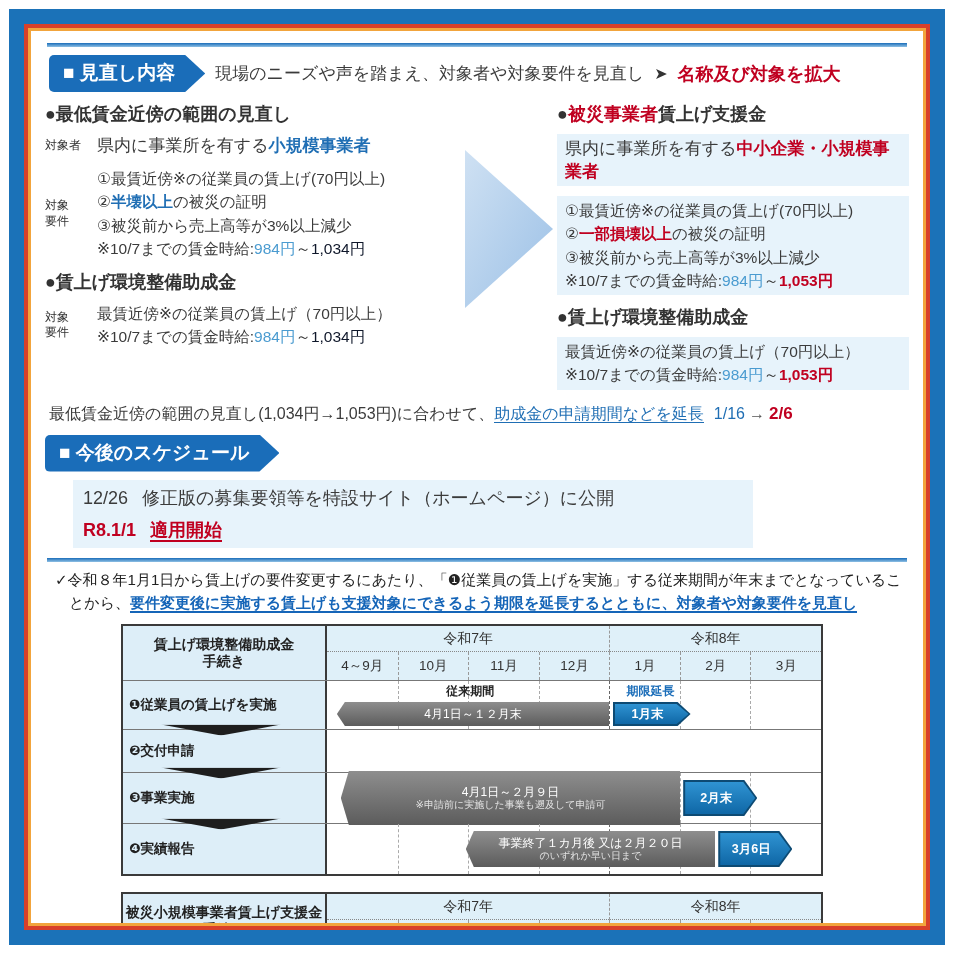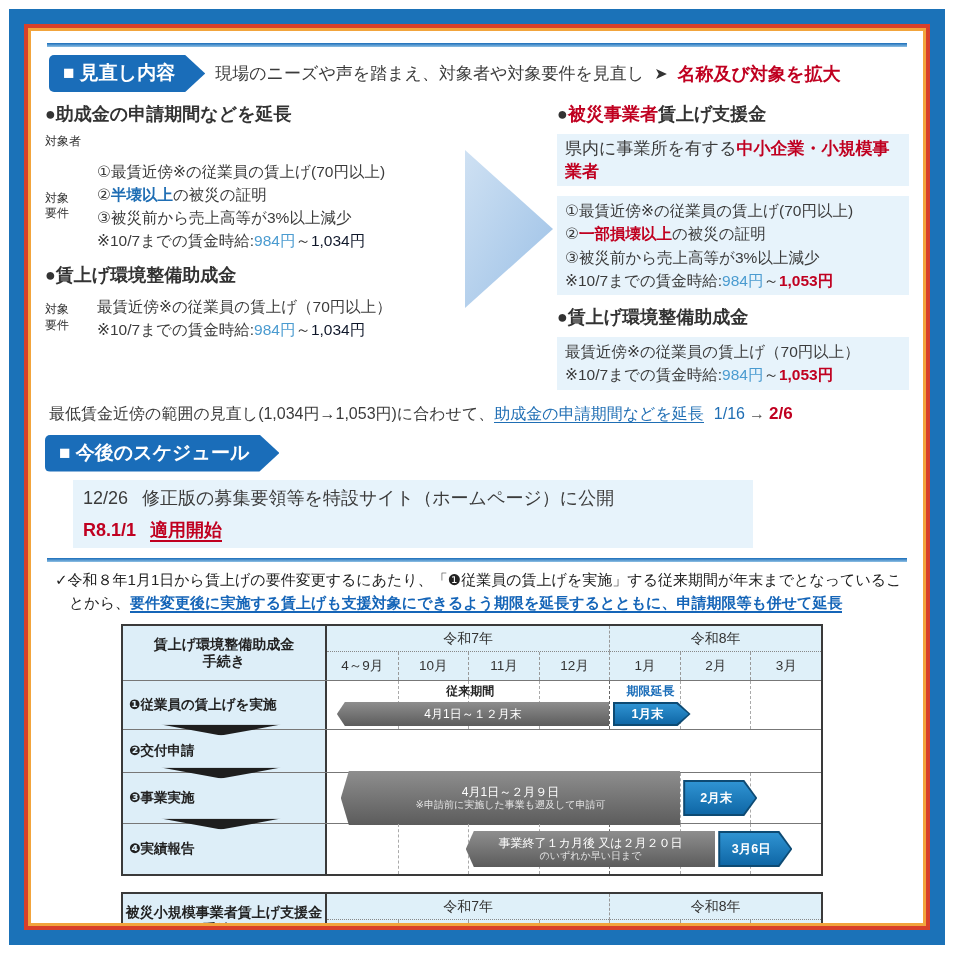--- a/index.html
+++ b/index.html
@@ -105,23 +105,26 @@
 
       <div class="hdr-line">
         <span class="banner">■ 見直し内容</span>
         <span class="hdr-lead">現場のニーズや声を踏まえ、対象者や対象要件を見直し</span>
         <span class="hdr-pointer">➤</span>
         <span class="hdr-result">名称及び対象を拡大</span>
       </div>
 
       <div class="compare">
         <div class="col-l">
-          <div class="block-title">●助成金の申請期間などを延長</div>
+          <div class="block-title">●最低賃金近傍の範囲の見直し</div>
           <div class="row">
             <div class="mini-label">対象者</div>
+            <div class="target-text">
+              <span>県内に事業所を有する</span><span class="em-blue">小規模事業者</span>
+            </div>
           </div>
           <div class="row">
             <div class="mini-label">
               <span>対象</span>
               <span>要件</span>
             </div>
             <div class="req-lines">
               <div>①最賃近傍※の従業員の賃上げ(70円以上)</div>
               <div><span>②</span><span class="em-blue">半壊以上</span><span>の被災の証明</span></div>
               <div>③被災前から売上高等が3%以上減少</div>
@@ -176,21 +179,21 @@
           </div>
           <div class="sched-line2">
             <span>R8.1/1</span><span class="u">適用開始</span>
           </div>
         </div>
       </div>
 
       <div class="divider"></div>
 
       <div class="note">
-        <span>✓</span><span>令和８年1月1日から賃上げの要件変更するにあたり、「❶従業員の賃上げを実施」する従来期間が年末までとなっていることから、</span><span class="em">要件変更後に実施する賃上げも支援対象にできるよう期限を延長するとともに、申請期限等も併せて延長</span>
+        <span>✓</span><span>令和８年1月1日から賃上げの要件変更するにあたり、「❶従業員の賃上げを実施」する従来期間が年末までとなっていることから、</span><span class="em">要件変更後に実施する賃上げも支援対象にできるよう期限を延長するとともに、対象者や対象要件を見直し</span>
       </div>
 
       <div id="gantt-0" class="gantt">
               <div class="g-head">
                 <div class="g-title">
                   <div>賃上げ環境整備助成金</div>
                   <div>手続き</div>
                 </div>
                 <div class="g-era" style="grid-area: 1 / 2 / auto / span 4;">令和7年</div>
                 <div class="g-era g-bl" style="grid-area: 1 / 6 / auto / span 3;">令和8年</div>

